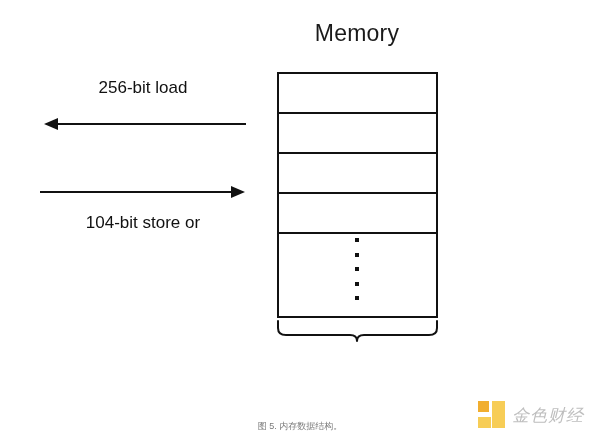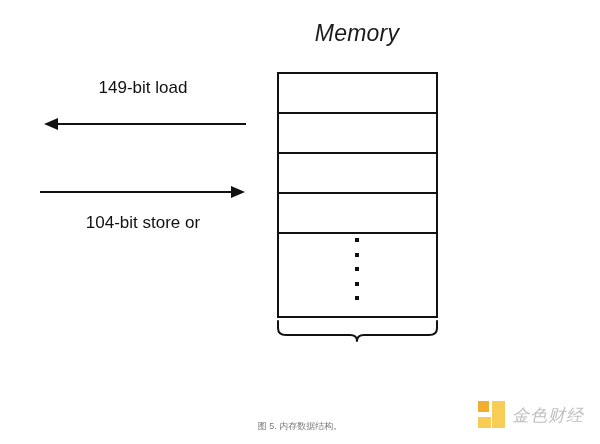--- a/index.html
+++ b/index.html
@@ -26,21 +26,20 @@
     position: absolute;
     left: 257px;
     top: 18px;
     width: 200px;
     text-align: center;
     font-size: 23px;
     line-height: 30px;
     letter-spacing: 0.2px;
     color: #1a1a1a;
     white-space: nowrap;
-    font-style: italic;
   }
 
   
   .memory-box {
     position: absolute;
     left: 277px;
     top: 72px;
     width: 161px;
     height: 246px;
     box-sizing: border-box;
@@ -198,21 +197,21 @@
   <div class="divider" style="top:232px;"></div>
 
   <div class="dots">
     <span class="dot"></span>
     <span class="dot"></span>
     <span class="dot"></span>
     <span class="dot"></span>
     <span class="dot"></span>
   </div>
 
-  <div class="side-label" style="left:13px; top:76px;">149-bit load</div>
+  <div class="side-label" style="left:13px; top:76px;">256-bit load</div>
   <div class="arrow-line" style="left:56px; top:123px; width:190px;"></div>
   <div class="arrow-head left" style="left:44px; top:118px;"></div>
 
   <div class="arrow-line" style="left:40px; top:191px; width:192px;"></div>
   <div class="arrow-head right" style="left:231px; top:186px;"></div>
   <div class="side-label" style="left:13px; top:211px;">104-bit store or</div>
 
   <div class="brace">
     <svg width="165" height="24" viewBox="0 0 165 24" fill="none" xmlns="http://www.w3.org/2000/svg">
       <path d="M3 1 V8 Q3 15 11 15 H75 Q82 15 82 21 Q82 15 89 15 H154 Q162 15 162 8 V1" stroke="#111111" stroke-width="2" fill="none" stroke-linecap="round" stroke-linejoin="round"></path>

